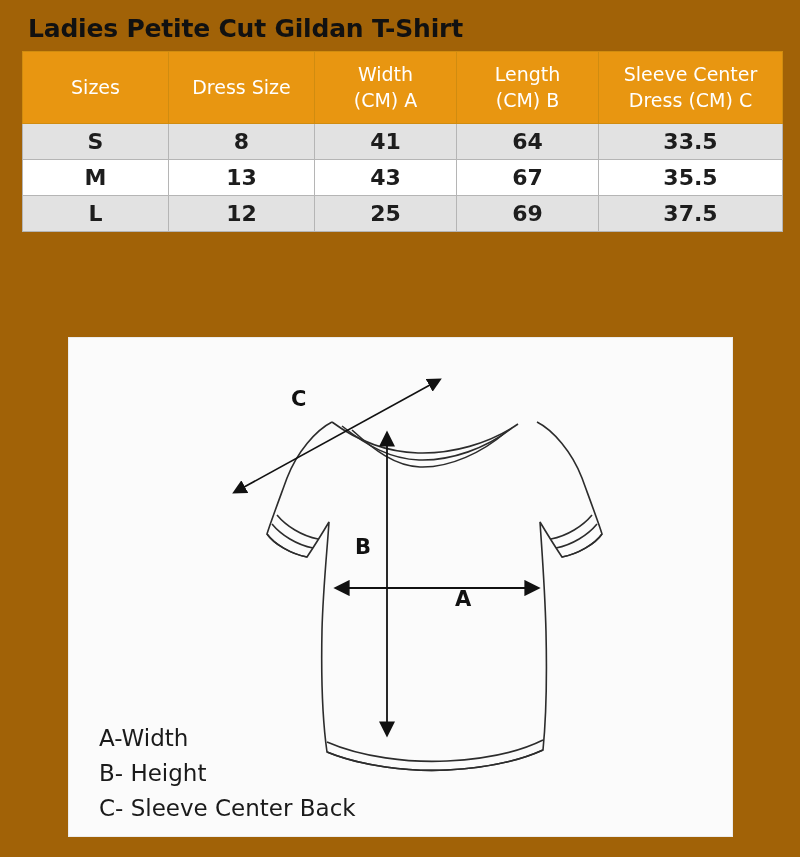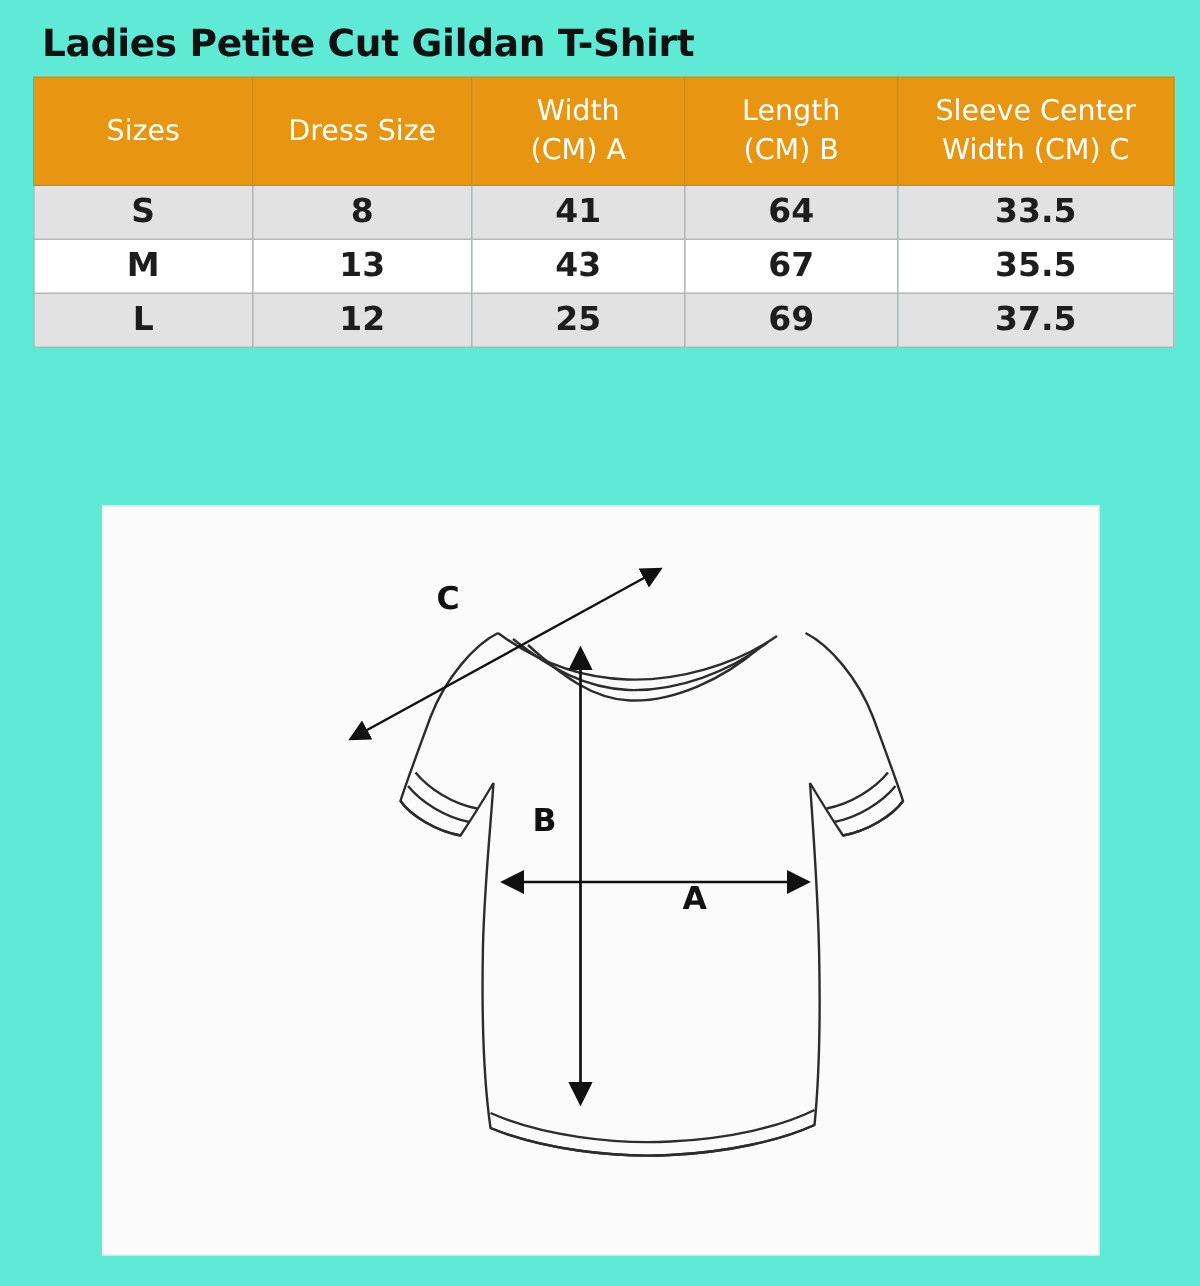--- a/index.html
+++ b/index.html
@@ -13,21 +13,21 @@
     height: 857px;
     font-family: "DejaVu Sans", sans-serif;
     color: #1a1a1a;
     overflow: hidden;
   }
 
   .page {
     width: 800px;
     height: 857px;
     position: relative;
-    background: #5eead4;
+    background: #a16207;
   }
 
   
   .title {
     font-size: 25px;
     font-weight: bold;
     letter-spacing: -0.2px;
     padding: 14px 0 8px 28px;
     color: #111;
     white-space: nowrap;
@@ -141,21 +141,21 @@
           <th class="th-two-line">
             <span>Width</span>
             <span>(CM) A</span>
           </th>
           <th class="th-two-line">
             <span>Length</span>
             <span>(CM) B</span>
           </th>
           <th class="th-two-line">
             <span>Sleeve Center</span>
-            <span>Width (CM) C</span>
+            <span>Dress (CM) C</span>
           </th>
         </tr>
       </thead>
       <tbody>
         <tr class="alt">
           <td>S</td>
           <td>8</td>
           <td>41</td>
           <td>64</td>
           <td>33.5</td>
@@ -234,15 +234,20 @@
       </g>
       <text class="dim-label" x="302" y="216" text-anchor="end">B</text>
 
       <g>
         <line x1="166" y1="154" x2="370" y2="42" stroke="#111" stroke-width="1.6" marker-start="url(#arrowStart)" marker-end="url(#arrowEnd)"></line>
         <line x1="166" y1="154" x2="228" y2="142" stroke="#111" stroke-width="1.2" opacity="0"></line>
       </g>
       <text class="dim-label" x="222" y="68">C</text>
     </svg>
 
+    <div class="legend">
+      <div>A-Width</div>
+      <div>B- Height</div>
+      <div>C- Sleeve Center Back</div>
+    </div>
   </div>
 
 </div>
 
 </body></html>

